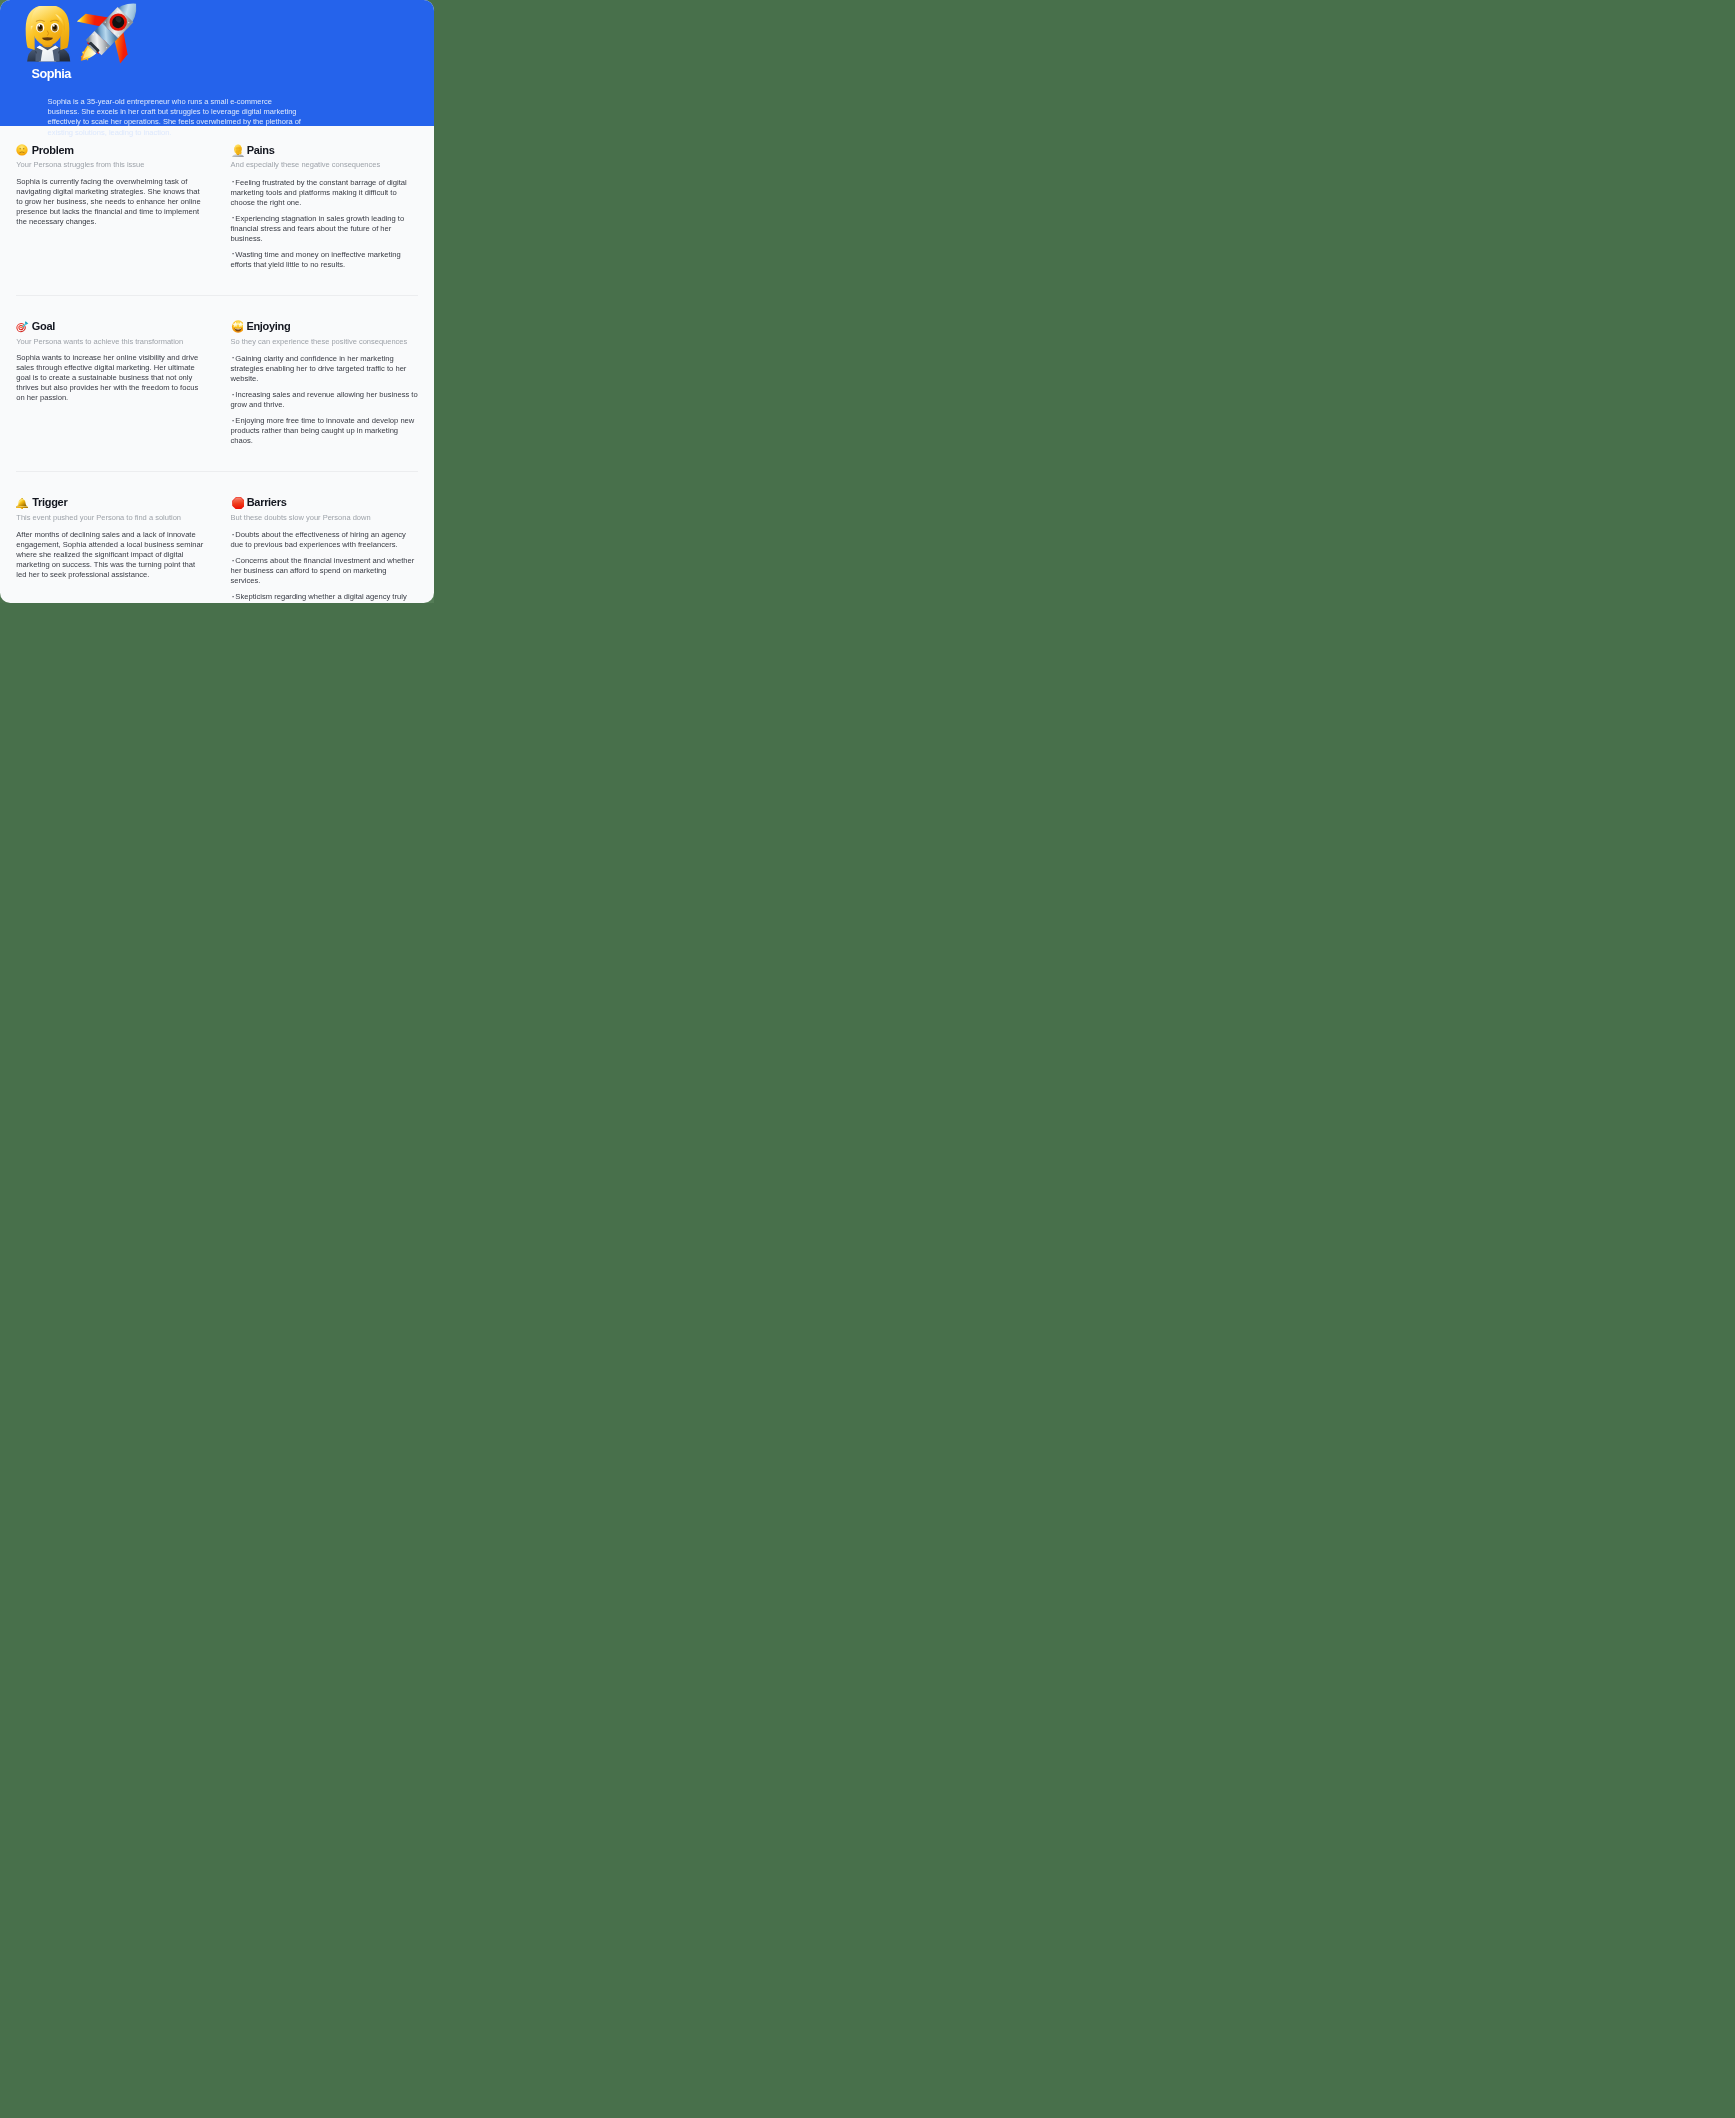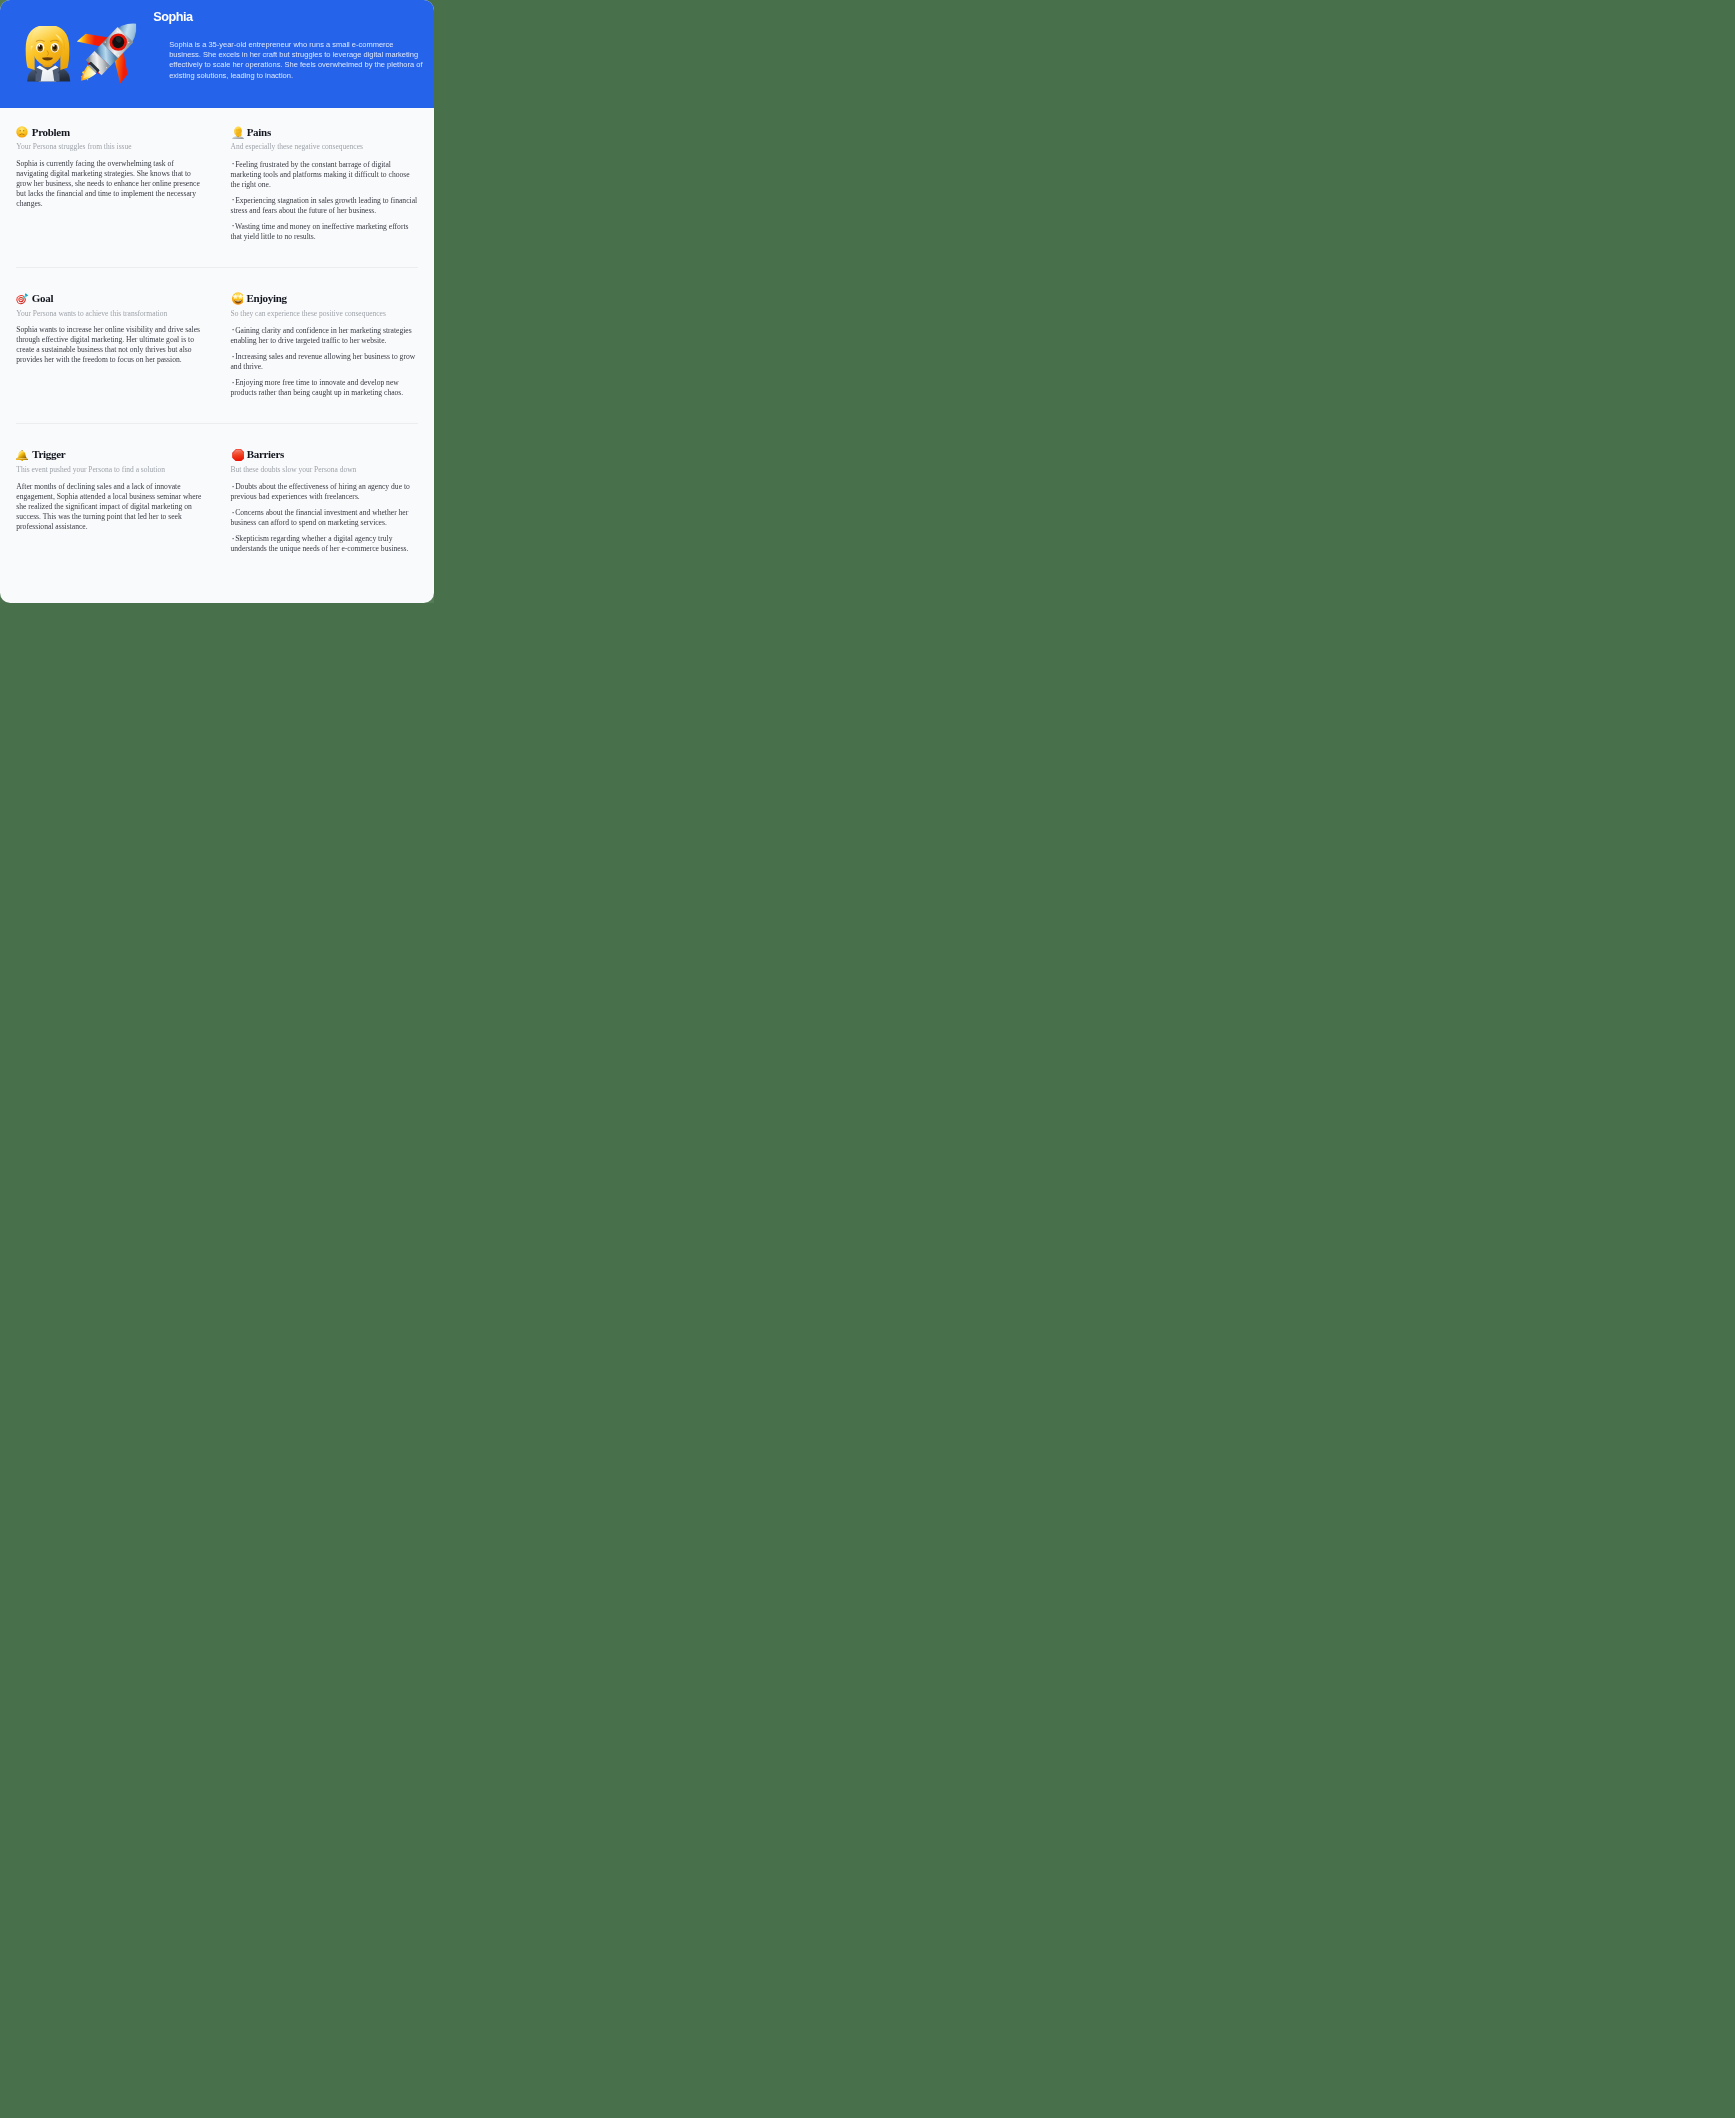--- a/index.html
+++ b/index.html
@@ -18,38 +18,38 @@
       radial-gradient(ellipse 50% 35% at 88% 96%, rgba(150,195,140,0.30), rgba(0,0,0,0) 70%),
       radial-gradient(ellipse 45% 30% at 4% 94%, rgba(96,132,92,0.35), rgba(0,0,0,0) 70%),
       linear-gradient(150deg, #4c7350 0%, #466d48 50%, #456c4a 100%);
   }
   .card {
     position:absolute; left:0; top:0; width:434px; height:603px;
     background:#f9fafb; border-radius:10.2px; overflow:hidden;
   }
   
   .header {
-    background:#2563eb; height:108px; box-sizing:border-box;
-    display:flex; align-items:center; padding:0 15.3px 0 18.6px;
+    background:#2563eb; height:126px; box-sizing:border-box;
+    display:flex; align-items:flex-start; padding:0 15.3px 0 18.6px;flex-direction:column;
   }
   .header-emojis { display:flex; align-items:center; flex:none; }
   .header-emojis .em-woman { width:57px; height:57px; display:block; }
   .header-emojis .em-rocket { width:68px; height:68px; display:block; margin-left:-3.4px; }
   .header-text { margin-left:13px; }
   .header-title {
     font-size:12.7px; font-weight:700; letter-spacing:-0.5px; color:#ffffff;
     line-height:1; margin:0 0 12px 0;
   }
   .header-desc {
     font-size:7.5px; line-height:1.375; color:#dde8fd; font-weight:400;
     width:258px; margin:16px;
   }
   
   .grid { padding:0 16.3px; }
-  .row { display:flex;font-family:Liberation Serif, serif; }
+  .row { display:flex; }
   .row + .row { border-top:0.8px solid #ecedef; }
   .col { width:189px; box-sizing:border-box; }
   .col.right { margin-left:27px; }
   .sec-head { display:flex; align-items:center; height:13px; }
   .sec-head .emoji { width:12.3px; height:12.3px; flex:none; display:block; }
   .sec-head .em-facepalm { width:13px; height:13px; }
   .sec-head .em-stop { width:13px; height:13px; }
   .sec-head .em-star { width:12.7px; height:12.7px; }
   .sec-head .em-bell { width:12.7px; height:12.7px; }
   .sec-title {

